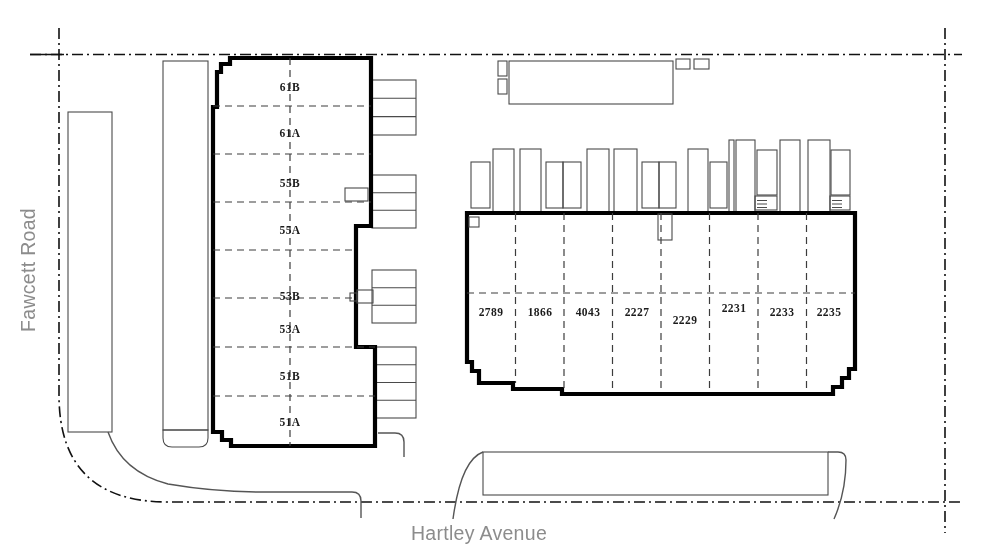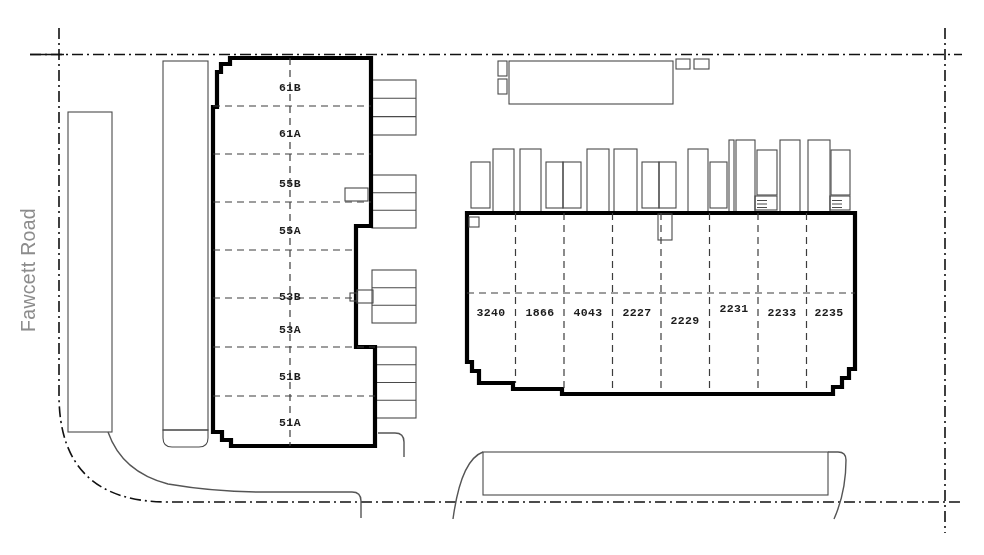--- a/index.html
+++ b/index.html
@@ -3,21 +3,21 @@
 <meta charset="utf-8">
 <style>
   html,body{margin:0;padding:0;background:#ffffff;}
   .plan{
     position:relative;width:984px;height:555px;background:#fff;overflow:hidden;
     font-family:"Liberation Sans",sans-serif;
   }
   .plan svg{position:absolute;left:0;top:0;}
   .lbl{position:absolute;transform:translate(-50%,-50%);white-space:nowrap;}
   .unit{
-    font-family:Liberation Mono, monospace;font-weight:700;font-size:11.5px;
+    font-family:Liberation Serif, serif;font-weight:700;font-size:11.5px;
     color:#1c1c1c;letter-spacing:.4px;
   }
   .street{color:#8c8c8c;font-size:19.5px;letter-spacing:.3px;}
   .street-v{transform:translate(-50%,-50%) rotate(-90deg);}
   
   .pl{fill:none;stroke:#111;stroke-width:1.6;stroke-dasharray:11 4 2 4;}
   .solid{fill:none;stroke:#111;stroke-width:1.3;}
   .bld{fill:#fff;stroke:#000;stroke-width:4.2;stroke-linejoin:miter;}
   .dash{fill:none;stroke:#3c3c3c;stroke-width:1.2;stroke-dasharray:7 5;}
   .park{fill:none;stroke:#4a4a4a;stroke-width:1.1;}
@@ -142,31 +142,32 @@
         <path class="dash" d="M 709.5 213 V 393"></path>
         <path class="dash" d="M 758 213 V 393"></path>
         <path class="dash" d="M 806.5 213 V 393"></path>
       </g>
       <rect class="park" x="469" y="217" width="10" height="10" fill="#fff"></rect>
       <rect class="park" x="658" y="214" width="14" height="26" fill="#fff"></rect>
     </g>
   </svg>
 
   <span class="lbl street street-v" style="left:28px;top:270px">Fawcett Road</span>
+  <span class="lbl street" style="left:479px;top:533px">Hartley Avenue</span>
 
   <span class="lbl unit" style="left:290px;top:87px">61B</span>
   <span class="lbl unit" style="left:290px;top:133px">61A</span>
   <span class="lbl unit" style="left:290px;top:183px">55B</span>
   <span class="lbl unit" style="left:290px;top:230px">55A</span>
   <span class="lbl unit" style="left:290px;top:296px">53B</span>
   <span class="lbl unit" style="left:290px;top:329px">53A</span>
   <span class="lbl unit" style="left:290px;top:376px">51B</span>
   <span class="lbl unit" style="left:290px;top:422px">51A</span>
 
-  <span class="lbl unit" style="left:491px;top:312px">3240</span>
+  <span class="lbl unit" style="left:491px;top:312px">2789</span>
   <span class="lbl unit" style="left:540px;top:312px">1866</span>
   <span class="lbl unit" style="left:588px;top:312px">4043</span>
   <span class="lbl unit" style="left:637px;top:312px">2227</span>
   <span class="lbl unit" style="left:685px;top:320px">2229</span>
   <span class="lbl unit" style="left:734px;top:308px">2231</span>
   <span class="lbl unit" style="left:782px;top:312px">2233</span>
   <span class="lbl unit" style="left:829px;top:312px">2235</span>
 
 </div>
 

